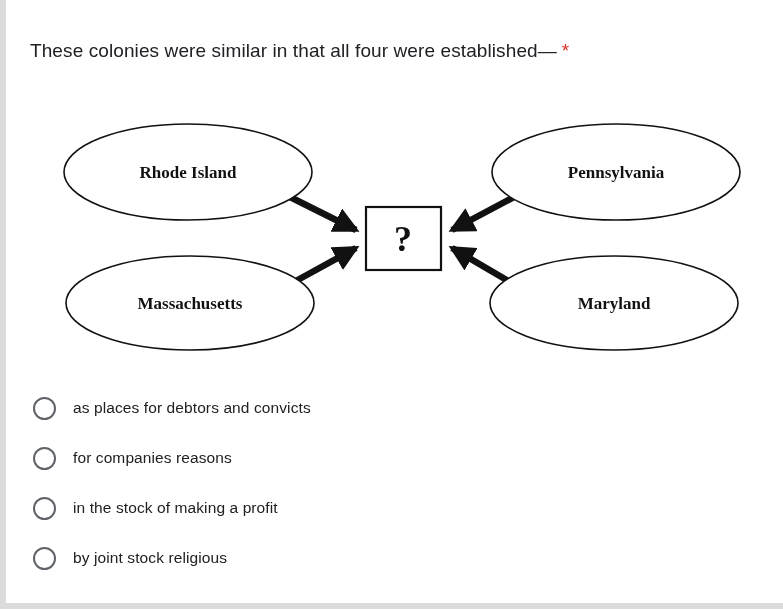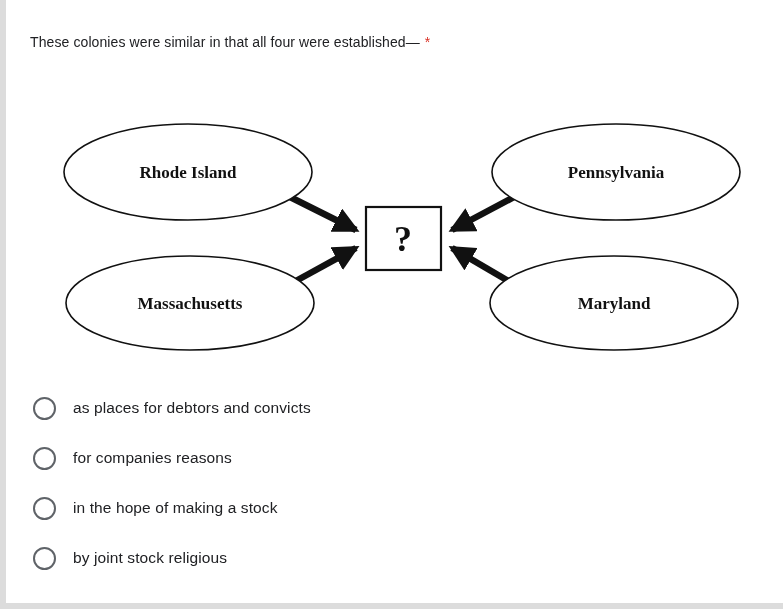--- a/index.html
+++ b/index.html
@@ -23,22 +23,22 @@
   }
   .edge-bottom {
     position: absolute;
     left: 0; bottom: 0;
     width: 783px; height: 6px;
     background: #dcdcdc;
   }
   .question-title {
     position: absolute;
     left: 30px;
-    top: 30px;
-    font-size: 14px;
+    top: 39px;
+    font-size: 19px;
     line-height: 24px;
     color: #202124;
     letter-spacing: 0.1px;
   }
   .required-asterisk {
     color: #d93025;
     margin-left: 5px;
   }
   .diagram-wrap {
     position: absolute;
@@ -134,21 +134,21 @@
     <div class="option-row">
       <span class="radio-circle"></span>
       <span class="option-label">as places for debtors and convicts</span>
     </div>
     <div class="option-row">
       <span class="radio-circle"></span>
       <span class="option-label">for companies reasons</span>
     </div>
     <div class="option-row">
       <span class="radio-circle"></span>
-      <span class="option-label">in the hope of making a stock</span>
+      <span class="option-label">in the stock of making a profit</span>
     </div>
     <div class="option-row">
       <span class="radio-circle"></span>
       <span class="option-label">by joint stock religious</span>
     </div>
   </div>
 
 </div>
 
 </body></html>

